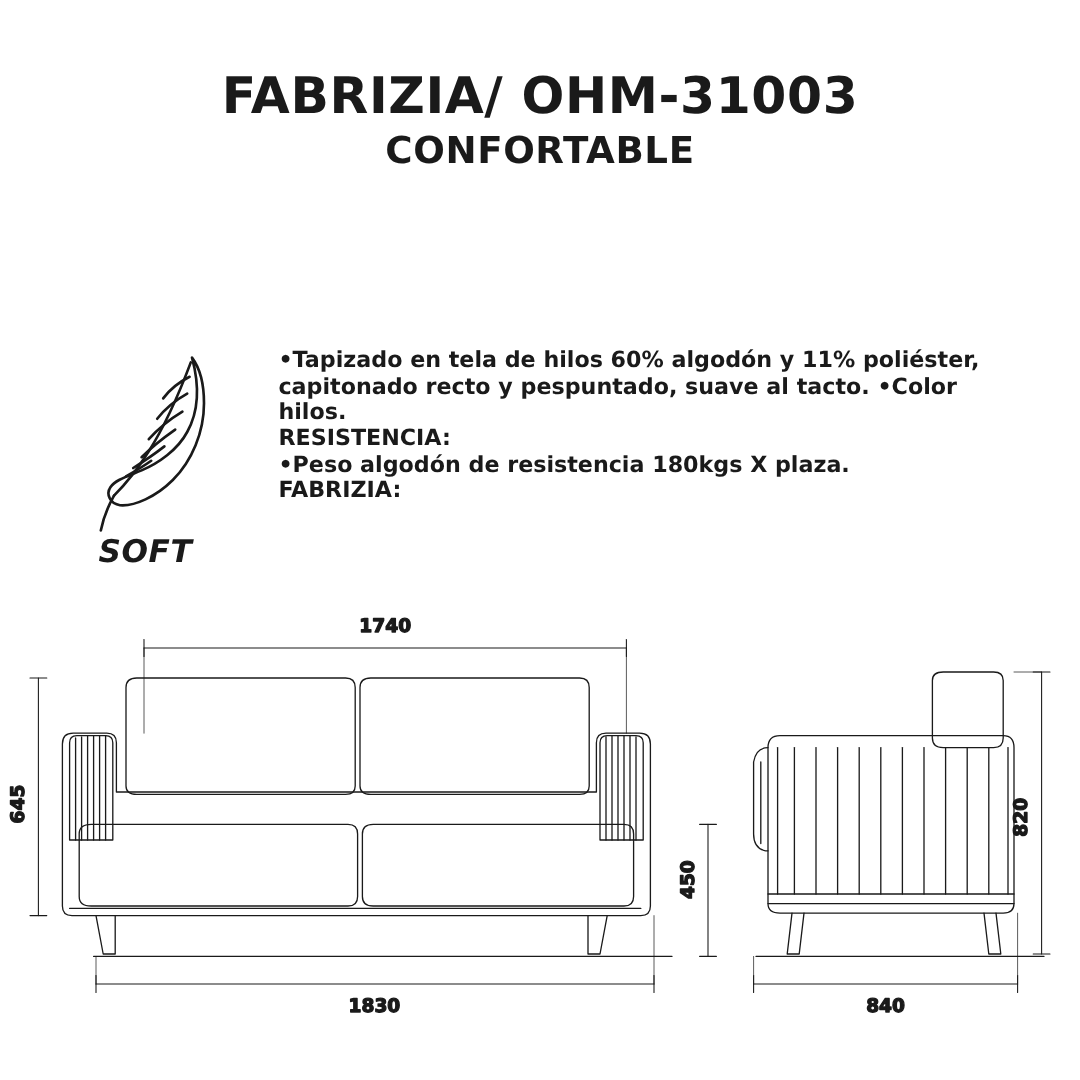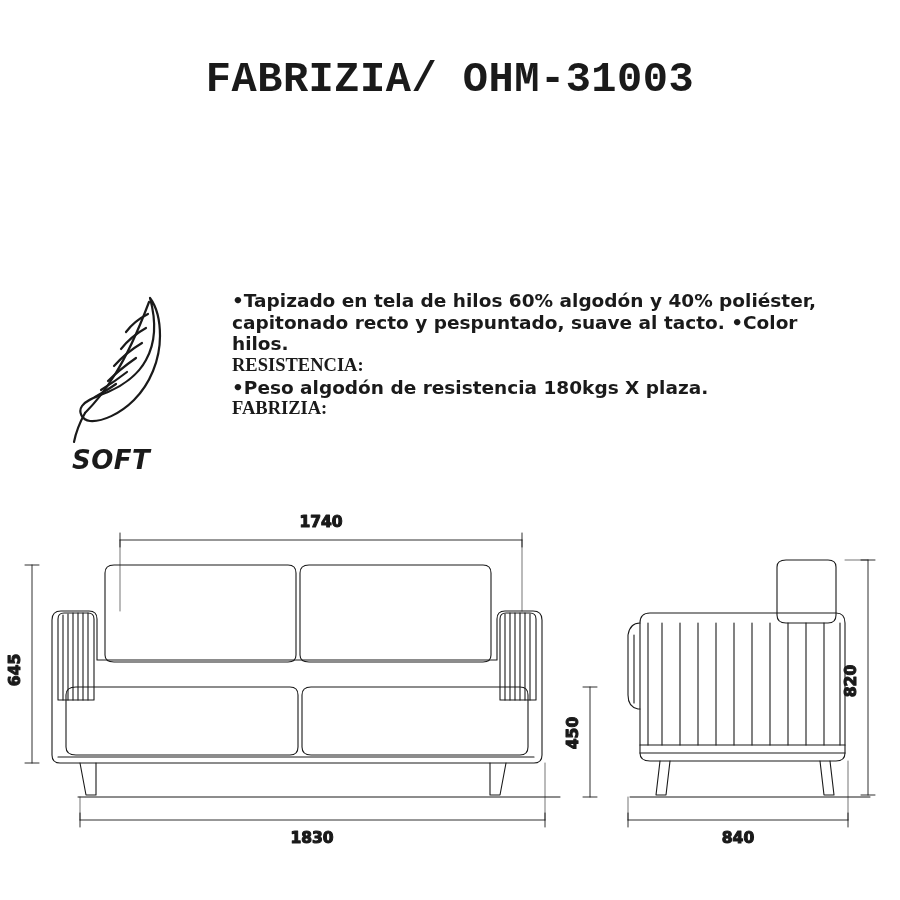--- a/index.html
+++ b/index.html
@@ -27,33 +27,32 @@
     left: 0;
     width: 900px;
     text-align: center;
   }
   .product-title {
     font-size: 42px;
     font-weight: bold;
     letter-spacing: 0.5px;
     line-height: 1.05;
     white-space: nowrap;
-    font-family: Liberation Mono, monospace;
   }
   .product-subtitle {
     font-size: 31px;
     font-weight: bold;
     letter-spacing: 0.5px;
     margin-top: 6px;
   }
 
   
   .soft-badge {
     position: absolute;
-    left: 52px;
+    left: 62px;
     top: 280px;
     width: 160px;
     height: 200px;
   }
   .soft-badge svg {
     display: block;
   }
   .soft-label {
     position: absolute;
     left: 20px;
@@ -73,21 +72,20 @@
     font-size: 18.5px;
     font-weight: bold;
     line-height: 1.17;
   }
   .description p {
     margin: 0;
   }
   .desc-heading {
     margin: 0;
     font-weight: bold;
-    font-family: Liberation Serif, serif;
   }
 
   
   .drawings {
     position: absolute;
     left: 0;
     top: 495px;
     width: 715px;
     height: 360px;
   }
@@ -101,41 +99,42 @@
     fill: #1a1a1a;
   }
 </style>
 </head>
 <body>
 
 <div class="sheet">
 
   <div class="title-block">
     <div class="product-title">FABRIZIA/ OHM-31003</div>
+    <div class="product-subtitle">CONFORTABLE</div>
   </div>
 
   <div class="soft-badge">
     <svg width="160" height="200" viewBox="0 0 160 200" fill="none">
       <g stroke="#1a1a1a" stroke-width="2.2" fill="none" stroke-linecap="round" stroke-linejoin="round">
         <path d="M98 18 C104 40 104 62 94 80 C86 95 70 106 56 112 C44 117 34 120 30 126 C26 132 30 140 38 141 C50 142 68 134 82 120 C98 104 108 80 108 56 C108 40 104 26 98 18 Z"></path>
         <path d="M97 22 C88 46 76 74 62 96 C52 112 42 124 33 133"></path>
         <path d="M96 34 C88 38 80 44 74 52"></path>
         <path d="M94 48 C85 53 76 60 69 69"></path>
         <path d="M90 63 C80 69 70 77 62 86"></path>
         <path d="M84 78 C74 85 64 93 56 101"></path>
         <path d="M75 92 C66 99 57 105 49 110"></path>
         <path d="M64 104 C57 109 50 113 43 117"></path>
         <path d="M33 133 C28 142 24 152 22 162"></path>
       </g>
     </svg>
     <div class="soft-label">SOFT</div>
   </div>
 
   <div class="description">
-    <p>•Tapizado en tela de hilos 60% algodón y 40% poliéster,</p>
+    <p>•Tapizado en tela de hilos 60% algodón y 11% poliéster,</p>
     <p>capitonado recto y pespuntado, suave al tacto. •Color</p>
     <p>hilos.</p>
     <p class="desc-heading">RESISTENCIA:</p>
     <p>•Peso algodón de resistencia 180kgs X plaza.</p>
     <p class="desc-heading">FABRIZIA:</p>
   </div>
 
   <div class="drawings">
     <svg width="900" height="360" viewBox="0 0 900 360">
       <g stroke="#1a1a1a" fill="none" stroke-width="1.1" stroke-linejoin="round" stroke-linecap="round">

